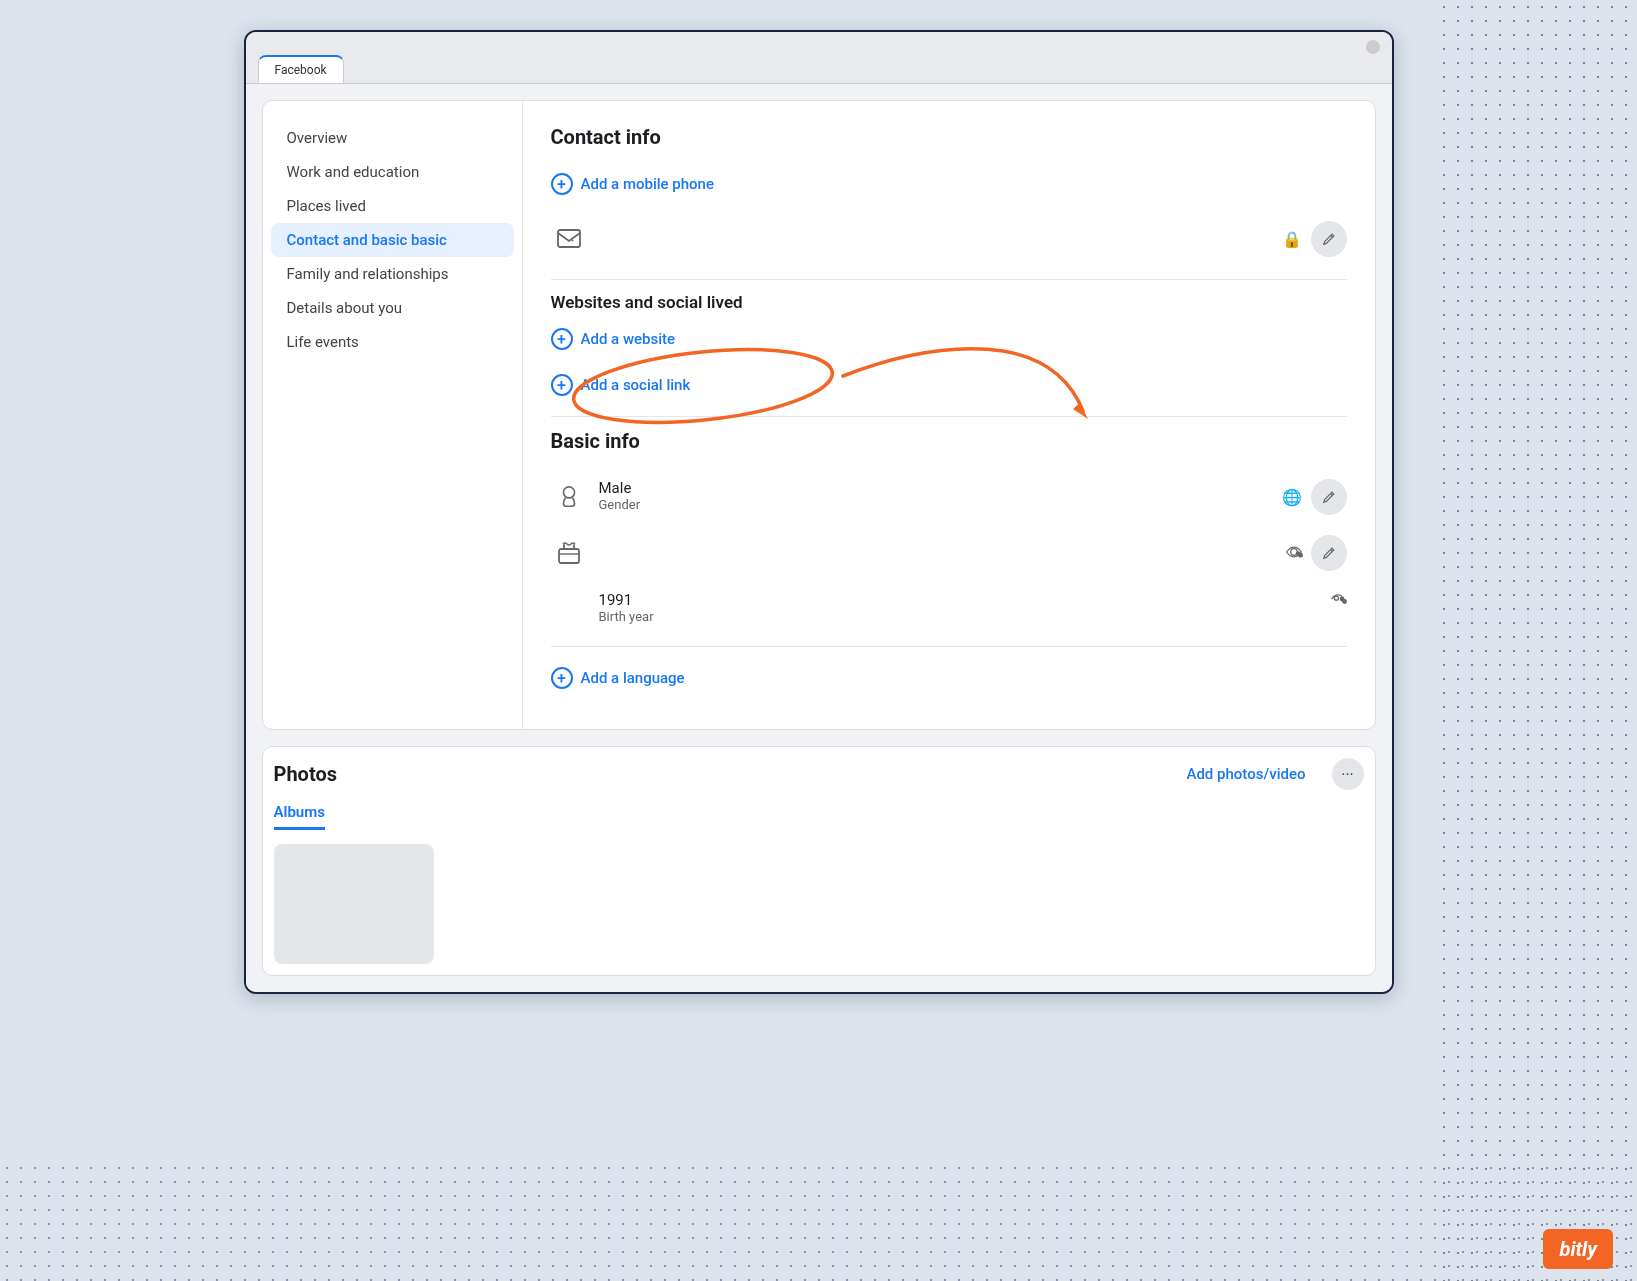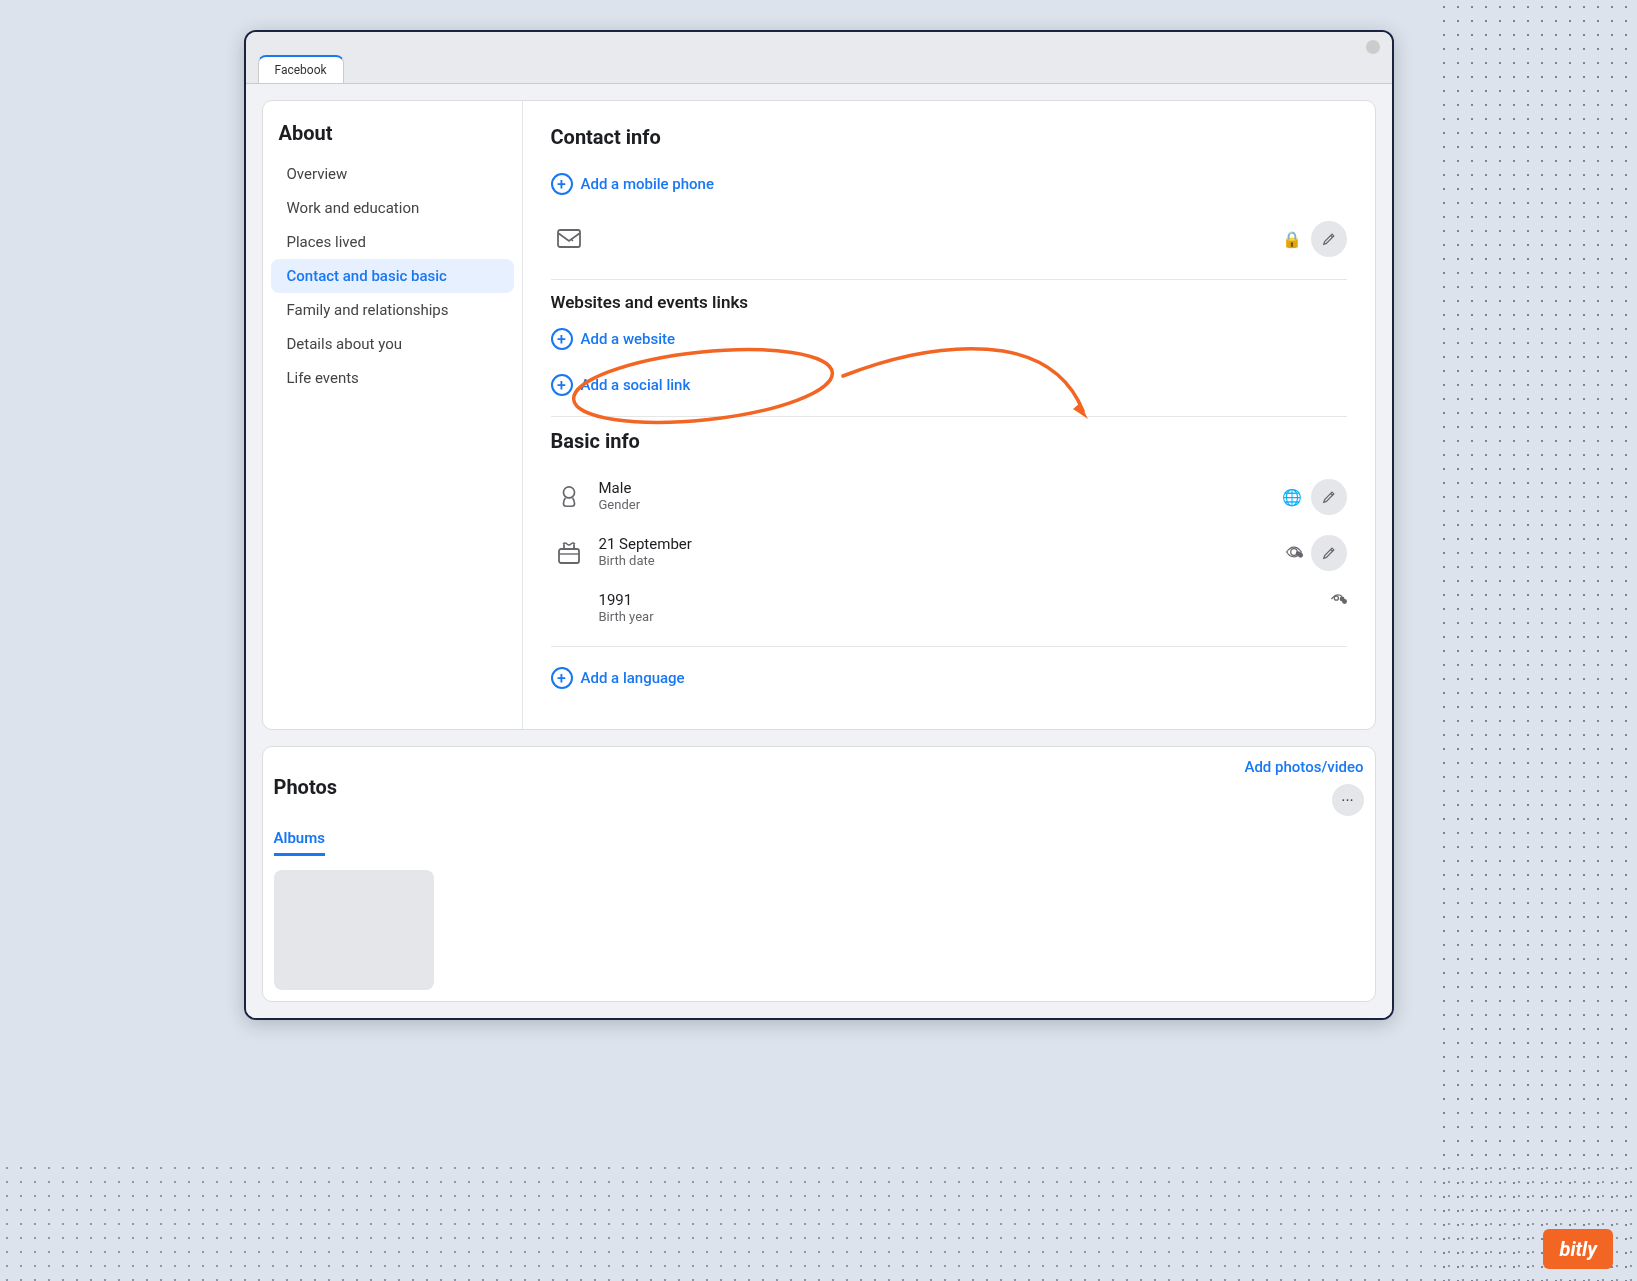--- a/index.html
+++ b/index.html
@@ -221,23 +221,22 @@
       align-items: center;
       margin-bottom: 12px;
     }
     .photos-title {
       font-size: 20px;
       font-weight: 700;
       color: #1c1e21;
     }
     .photos-actions {
       display: flex;
-      align-items: flex-end;
-      gap: 8px;
-      flex-direction: column;
+      align-items: center;
+      gap: 26px;
     }
     .add-photos-btn {
       color: #1877f2;
       font-size: 15px;
       font-weight: 500;
       cursor: pointer;
     }
     .more-btn {
       width: 32px;
       height: 32px;
@@ -328,21 +327,20 @@
     <div class="browser-controls">
       <span class="browser-btn"></span>
     </div>
   </div>
 
   <div class="main-content">
 
     <div class="about-card">
 
       <div class="about-sidebar">
-        <div class="sidebar-title">About</div>
         <div class="sidebar-item">Overview</div>
         <div class="sidebar-item">Work and education</div>
         <div class="sidebar-item">Places lived</div>
         <div class="sidebar-item active">Contact and basic basic</div>
         <div class="sidebar-item">Family and relationships</div>
         <div class="sidebar-item">Details about you</div>
         <div class="sidebar-item">Life events</div>
       </div>
 
       <div class="about-content" style="position:relative;">
@@ -368,21 +366,21 @@
               <svg width="14" height="14" viewBox="0 0 16 16" fill="none">
                 <path d="M11.5 2.5 L13.5 4.5 L5 13 L2 14 L3 11 Z" stroke="#65676b" stroke-width="1.4" fill="none"></path>
                 <path d="M10 4 L12 6" stroke="#65676b" stroke-width="1.4"></path>
               </svg>
             </div>
           </div>
         </div>
 
         <hr class="section-divider">
 
-        <div class="websites-section-title">Websites and events links</div>
+        <div class="websites-section-title">Websites and social lived</div>
 
         <div class="add-item-btn" style="position:relative; z-index:2;">
           <div class="plus-circle">+</div>
           <span>Add a website</span>
         </div>
 
         <div class="add-item-btn">
           <div class="plus-circle">+</div>
           <span>Add a social link</span>
         </div>
@@ -415,24 +413,20 @@
 
         <div class="info-row">
           <div class="info-icon">
             <svg width="24" height="24" viewBox="0 0 24 24" fill="none">
               <rect x="2" y="8" width="20" height="14" rx="2" stroke="#65676b" stroke-width="1.8" fill="none"></rect>
               <path d="M7 8 L7 4" stroke="#65676b" stroke-width="1.8" stroke-linecap="round"></path>
               <path d="M17 8 L17 4" stroke="#65676b" stroke-width="1.8" stroke-linecap="round"></path>
               <path d="M2 13 L22 13" stroke="#65676b" stroke-width="1.4"></path>
               <path d="M6 3 Q8 1 10 3 Q12 5 14 3 Q16 1 18 3" stroke="#65676b" stroke-width="1.4" fill="none"></path>
             </svg>
-          </div>
-          <div class="info-text">
-            <div class="info-label">21 September</div>
-            <div class="info-sublabel">Birth date</div>
           </div>
           <div class="info-actions">
             <span class="privacy-icon">
               <svg width="18" height="14" viewBox="0 0 22 16" fill="none">
                 <circle cx="11" cy="8" r="4" stroke="#65676b" stroke-width="1.5" fill="none"></circle>
                 <path d="M2 8 Q6 2 11 2 Q16 2 20 8 Q16 14 11 14 Q6 14 2 8Z" stroke="#65676b" stroke-width="1.5" fill="none"></path>
                 <circle cx="16" cy="10" r="3" fill="#65676b"></circle>
                 <circle cx="19" cy="12" r="3" fill="#65676b"></circle>
               </svg>
             </span>

